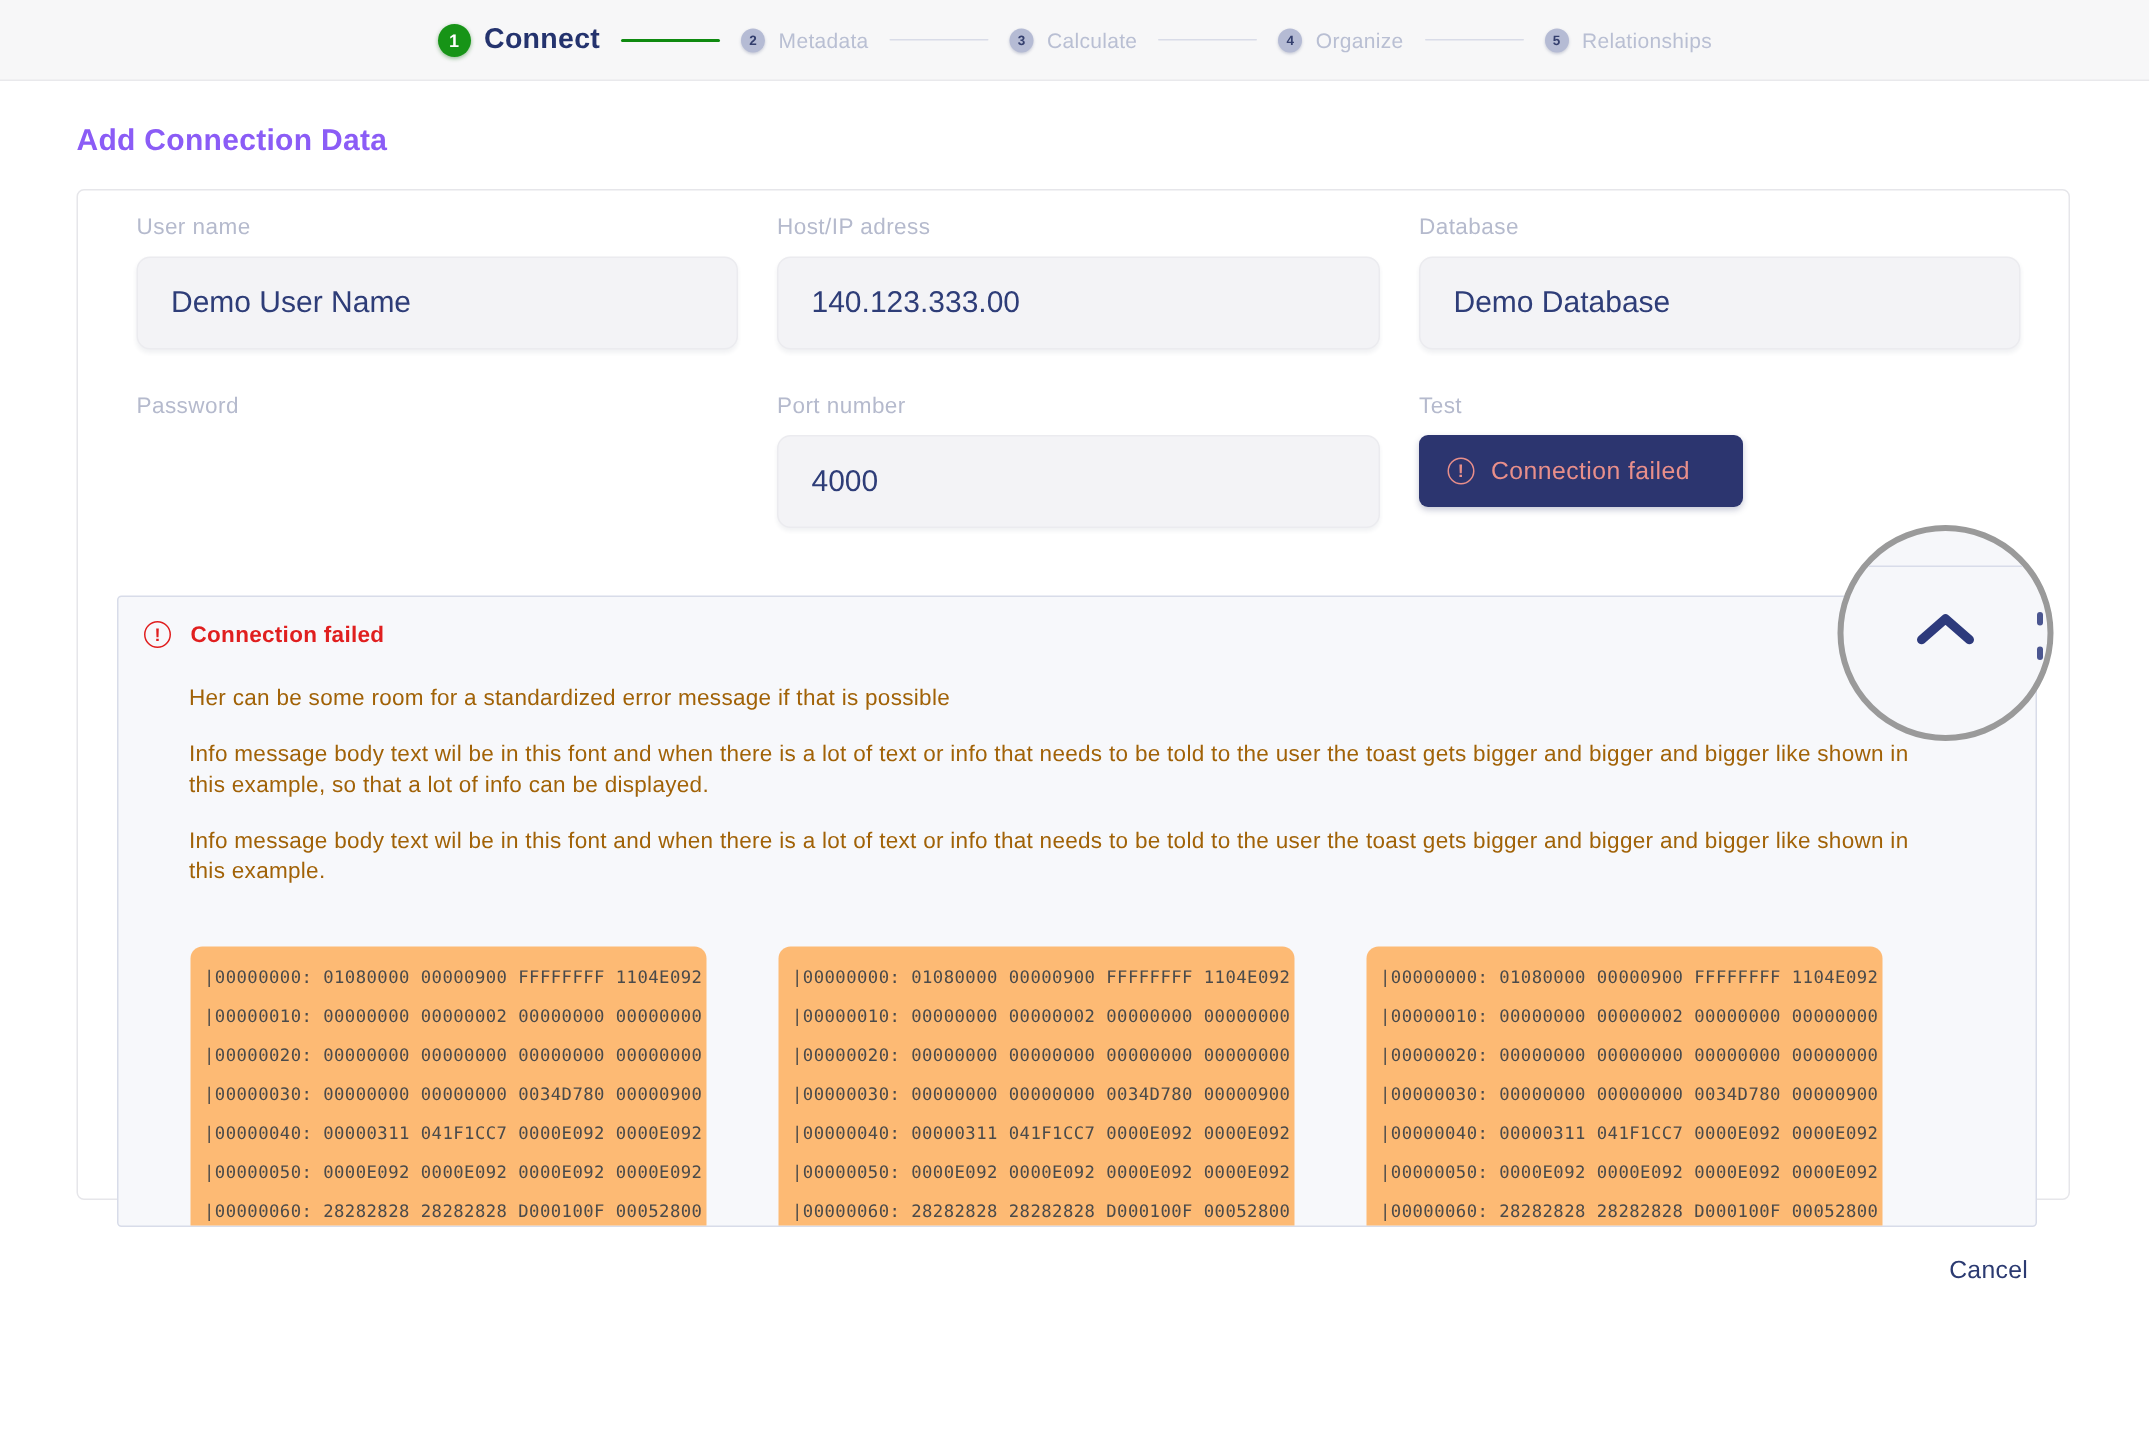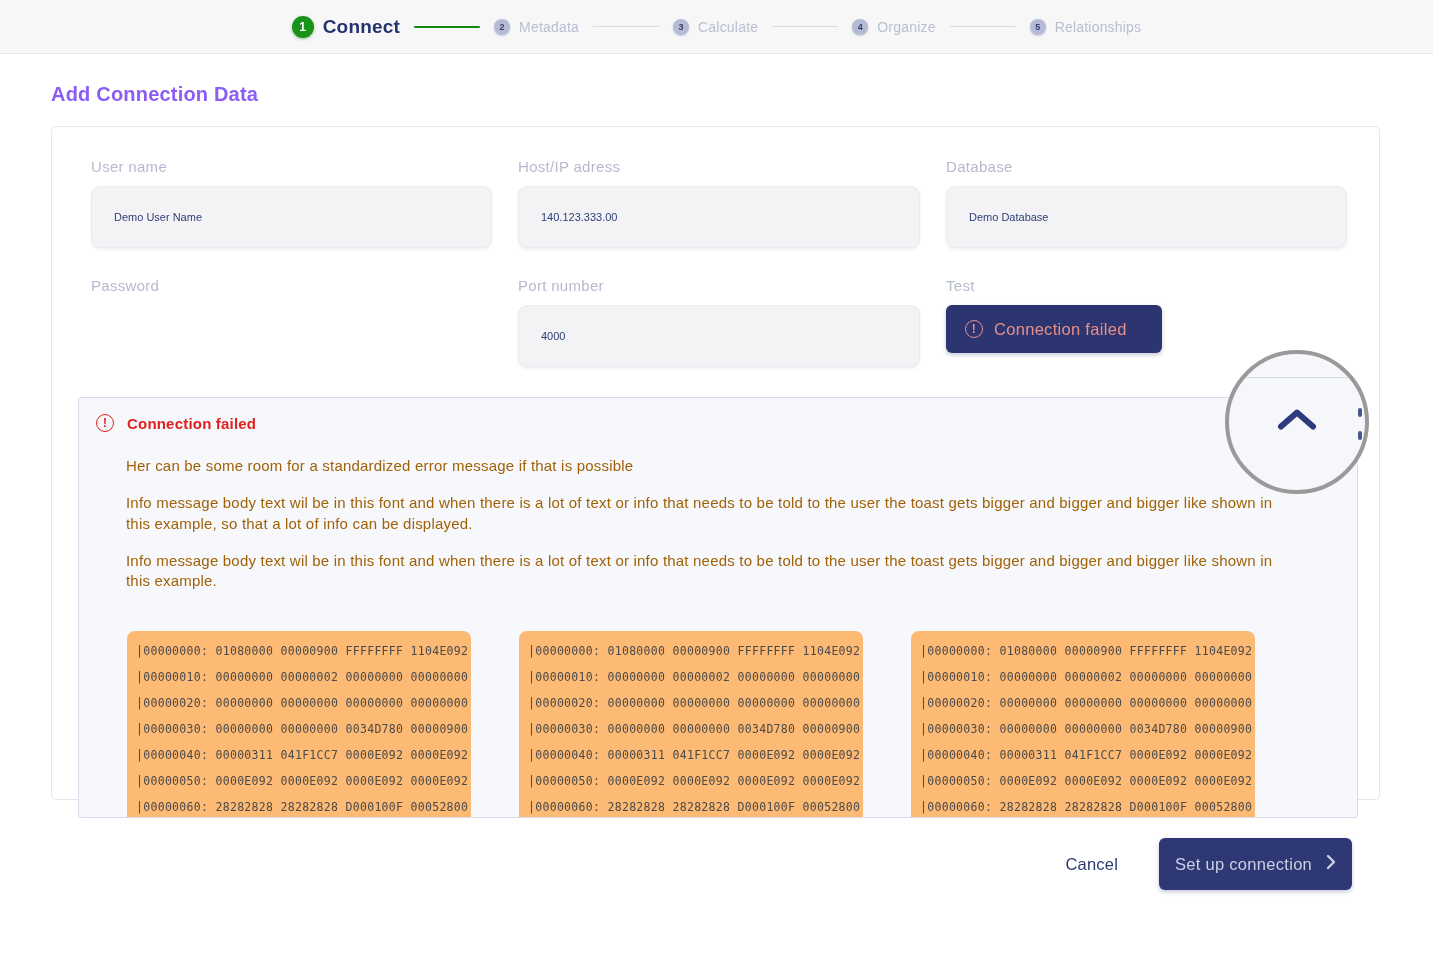--- a/index.html
+++ b/index.html
@@ -31,33 +31,33 @@
 
   
   .page-title {
     margin:29px 0 0 51px; font-size:20px; font-weight:700; color:#8b5cf6; letter-spacing:.2px;
   }
 
   
   .card {
     position:relative; margin:20px 0 0 51px; width:1329px; height:674px;
     background:#ffffff; border:1px solid #e6e6ea; border-radius:5px;
-    padding:31px 34px 0 39px;
+    padding:16px 34px 0 39px;
   }
   .form-grid {
     display:grid; grid-template-columns:401px 402px 401px;
     column-gap:26px; row-gap:29px;
   }
   .field-label { font-size:15px; color:#b5bacd; letter-spacing:.3px; margin-bottom:11px; }
   .input-wrap { position:relative; }
   .text-input {
     width:100%; height:62px; border:1px solid #ebebef; border-radius:9px;
     background:#f3f3f6; box-shadow:0 2px 3px rgba(40,50,90,.07);
     padding:0 50px 0 22px; font-family:"Liberation Sans",sans-serif;
-    font-size:11px; color:#2e3d78; outline:none;
+    font-size:20px; color:#2e3d78; outline:none;
   }
   .eye-btn {
     position:absolute; right:16px; top:50%; transform:translateY(-50%);
     width:28px; height:28px; border:none; background:transparent; cursor:pointer;
     display:flex; align-items:center; justify-content:center;
   }
   .test-btn {
     margin-top:8px; width:216px; height:48px; border:none; border-radius:6px;
     background:#2c356f; color:#e98f8a; font-family:"Liberation Sans",sans-serif;
     font-size:16.5px; letter-spacing:.3px; cursor:pointer;
@@ -251,24 +251,16 @@
             <polyline points="4,18 20,4 36,18" fill="none" stroke="#2d3a7c" stroke-width="6" stroke-linecap="round" stroke-linejoin="round"></polyline>
           </svg>
         </span>
       </button>
       <span class="dash" style="top:54px;"></span>
       <span class="dash" style="top:77px;"></span>
     </div>
 
     <div class="footer-actions">
       <button class="cancel-btn">Cancel</button>
-      <button class="submit-btn">
-        <span>Set up connection</span>
-        <span>
-          <svg width="10" height="16" viewBox="0 0 10 16">
-            <polyline points="2,2 8,8 2,14" fill="none" stroke="#cbd0e2" stroke-width="2.4" stroke-linecap="round" stroke-linejoin="round"></polyline>
-          </svg>
-        </span>
-      </button>
     </div>
 
   </div>
 </div>
 
 </body></html>

